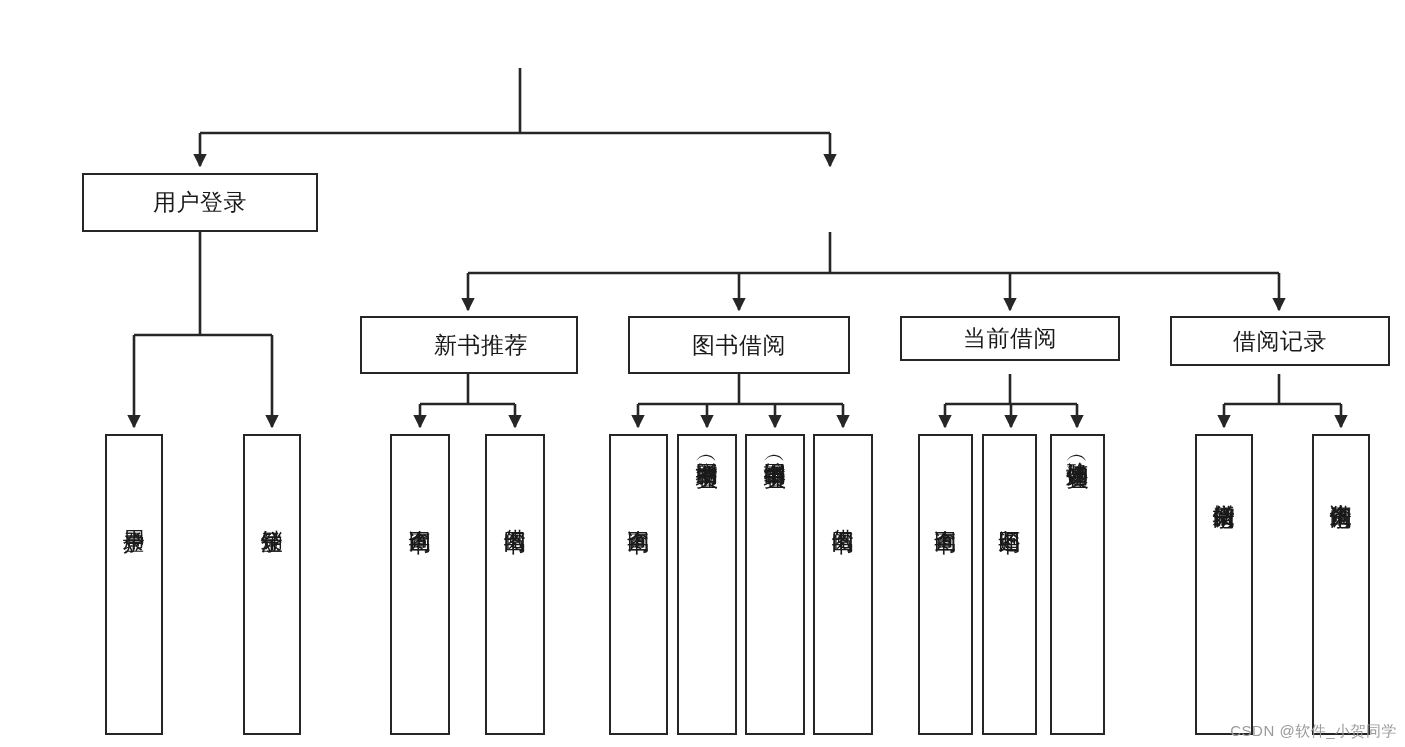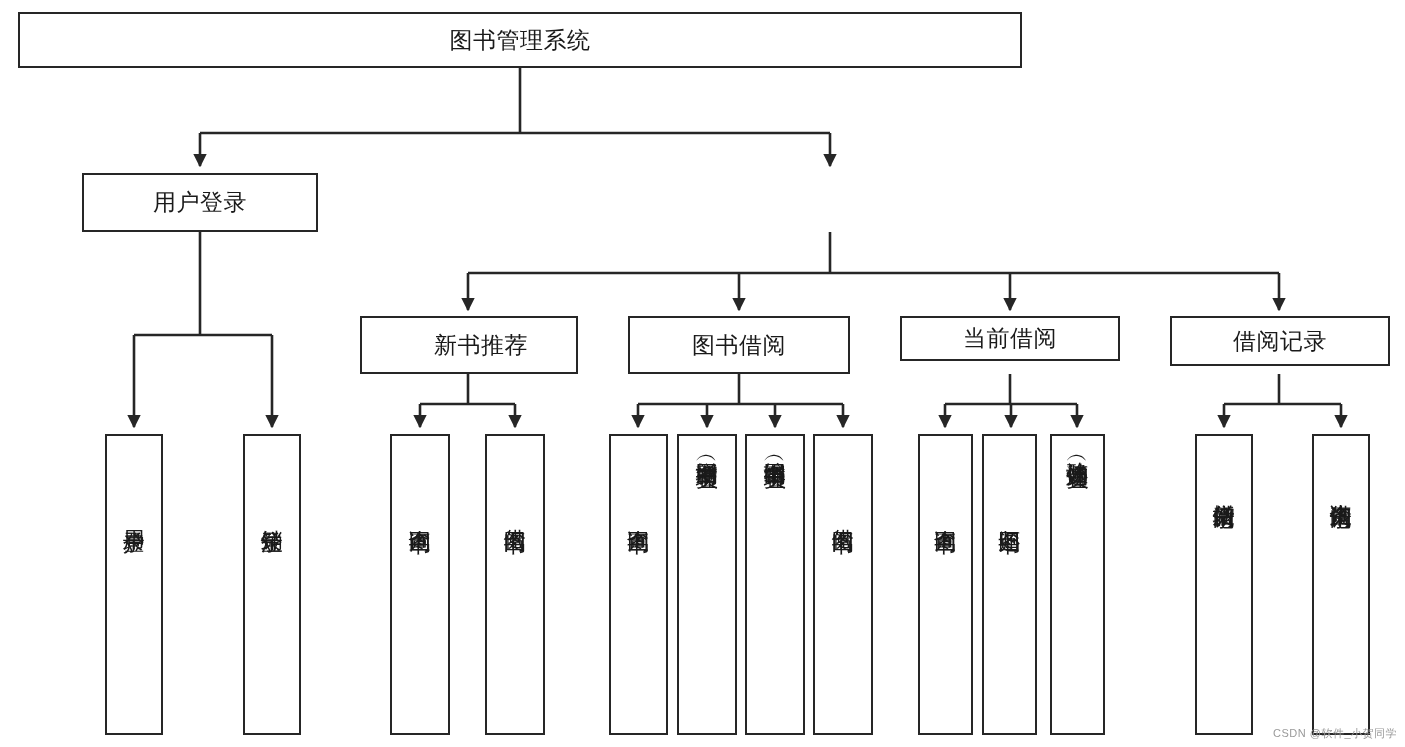--- a/index.html
+++ b/index.html
@@ -68,21 +68,21 @@
   .node-vertical.mid2 .label {
     margin-top: 46px;
   }
   .node-vertical.tall .label {
     margin-top: 4px;
   }
   #watermark {
     position: absolute;
     right: 8px;
     bottom: 6px;
-    font-size: 11px;
+    font-size: 15px;
     color: #9a9a9a;
     letter-spacing: 0.5px;
     z-index: 5;
     white-space: nowrap;
   }
 </style>
 </head>
 <body>
 
 <div id="diagram-root">
@@ -130,23 +130,20 @@
       <path d="M 1011 404 L 1011 427" marker-end="url(#arrow)"></path>
       <path d="M 1077 404 L 1077 427" marker-end="url(#arrow)"></path>
 
       <path d="M 1279 374 L 1279 404"></path>
       <path d="M 1224 404 L 1341 404"></path>
       <path d="M 1224 404 L 1224 427" marker-end="url(#arrow)"></path>
       <path d="M 1341 404 L 1341 427" marker-end="url(#arrow)"></path>
     </g>
   </svg>
 
-  <div class="node node-root node-horizontal" style="left:18px; top:12px; width:1004px; height:56px;">
-    <span class="label">图书管理系统</span>
-  </div>
 
   <div class="node node-horizontal" style="left:82px; top:173px; width:236px; height:59px;">
     <span class="label">用户登录</span>
   </div>
 
 
   <div class="node node-horizontal" style="left:360px; top:316px; width:218px; height:58px;padding-left:24px;">
     <span class="label">新书推荐</span>
   </div>
 

